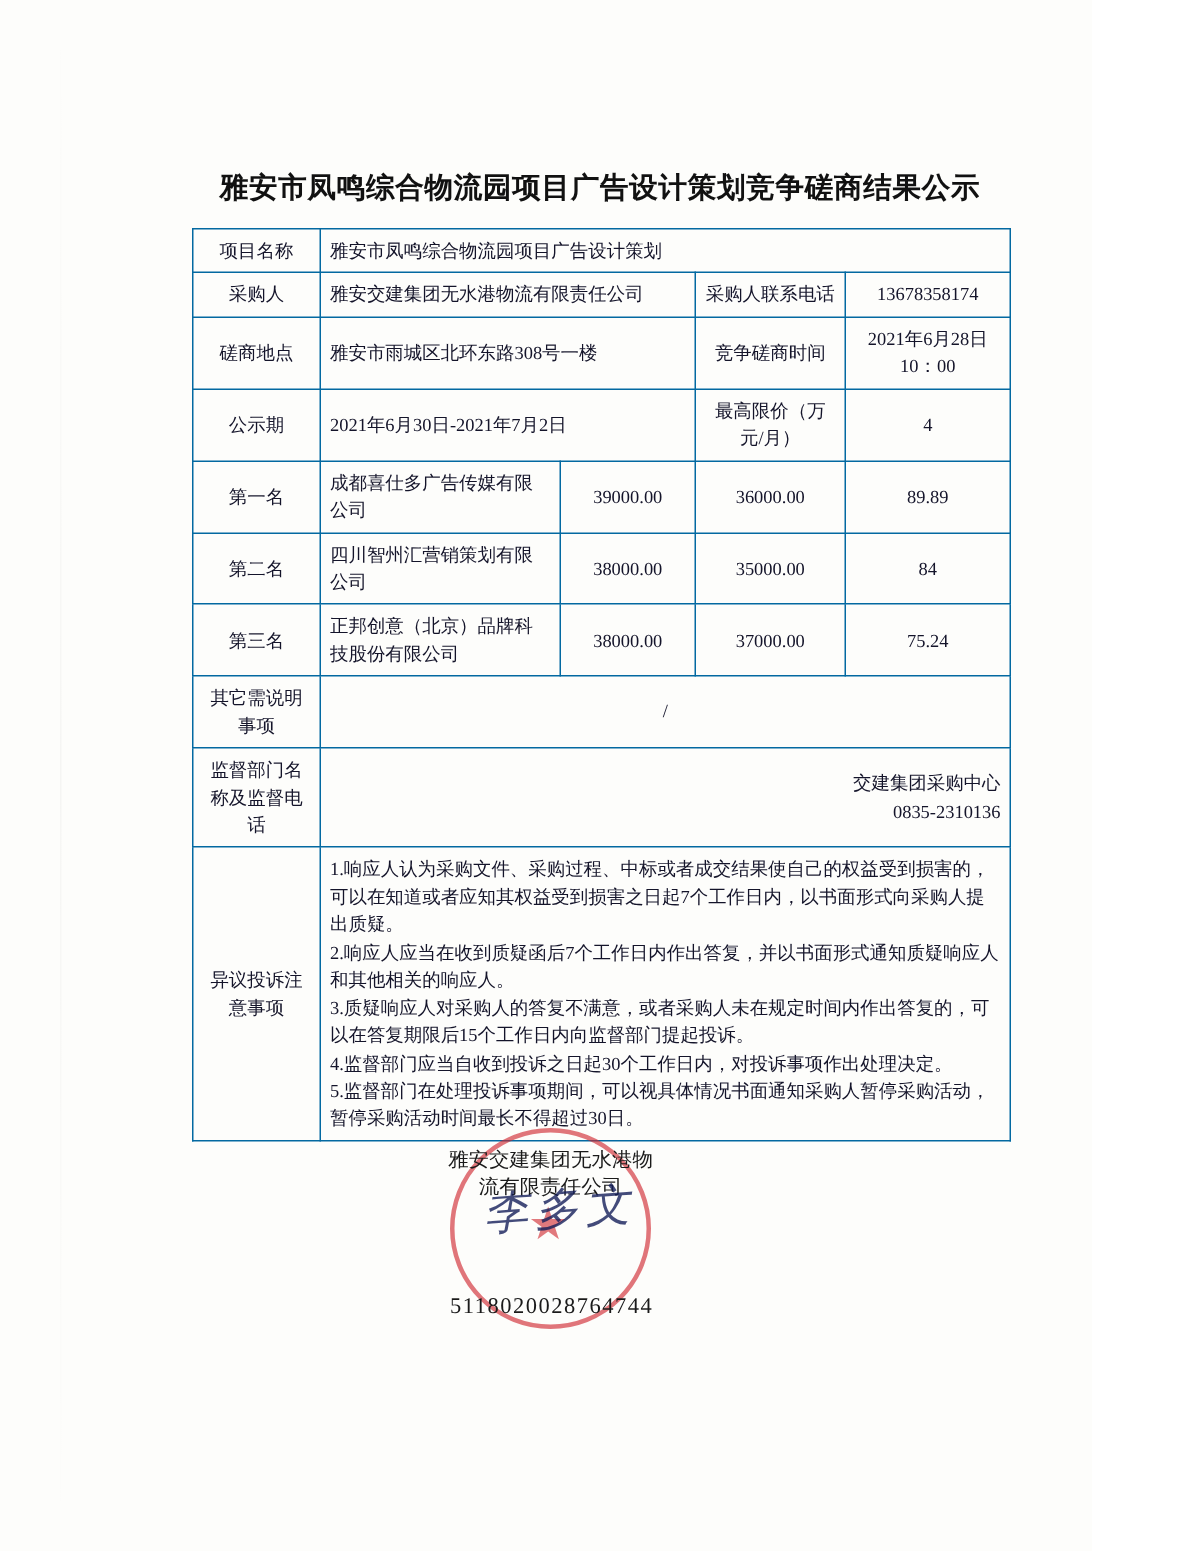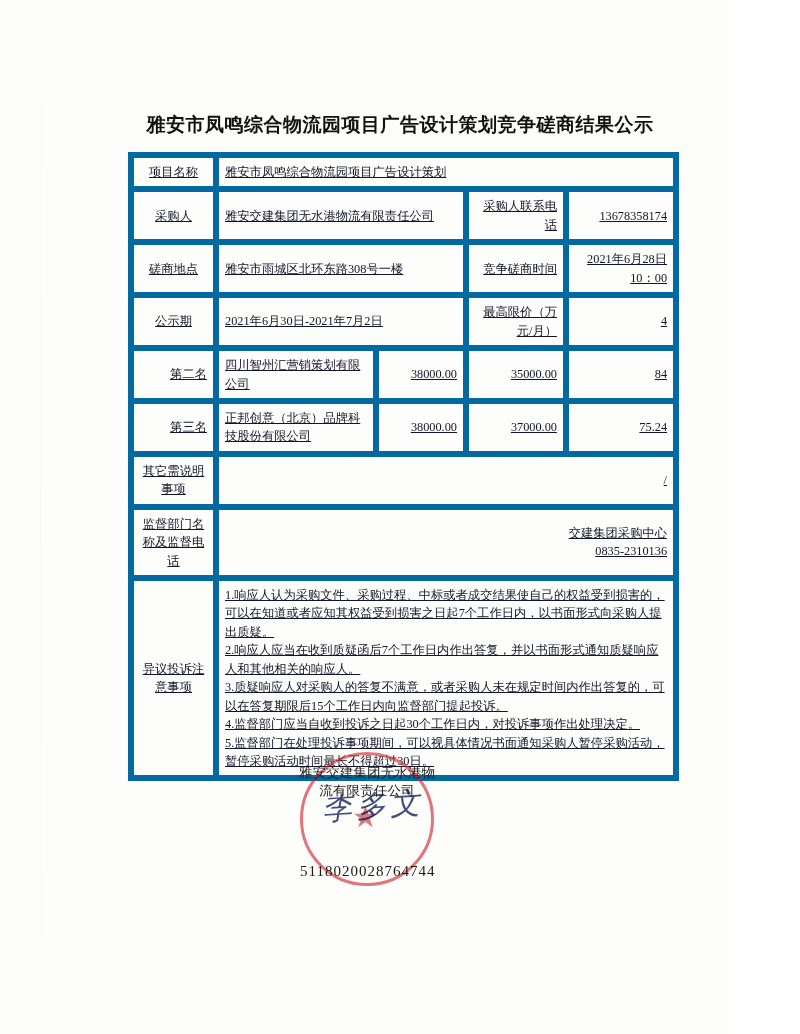--- a/index.html
+++ b/index.html
@@ -38,40 +38,39 @@
     left: 128px;
     top: 152px;
     width: 545px;
   }
   table.main {
     width: 545px;
     border-collapse: collapse;
     table-layout: fixed;
   }
   table.main td {
-    border: 6px solid #0369a1;
+    border: 1px solid #0369a1;
     padding: 5px 6px;
     font-size: 12.3px;
     line-height: 1.5;
     vertical-align: middle;
     color: #14142a;
-    text-decoration: underline;
   }
   .lbl {
     text-align: center;
     white-space: nowrap;
   }
   .lbl-wrap {
     text-align: center;
   }
   .val {
     text-align: left;
   }
   .ctr {
-    text-align: right;
+    text-align: center;
   }
   .cand-name {
     text-align: left;
     line-height: 1.45;
   }
   .notes {
     text-align: left;
     font-size: 12.2px;
     line-height: 1.85;
     padding: 10px 10px 10px 8px;
@@ -191,20 +190,27 @@
           <td class="ctr">竞争磋商时间</td>
           <td class="ctr">2021年6月28日10：00</td>
         </tr>
         <tr>
           <td class="lbl">公示期</td>
           <td class="val" colspan="2">2021年6月30日-2021年7月2日</td>
           <td class="ctr">最高限价（万元/月）</td>
           <td class="ctr">4</td>
         </tr>
         <tr>
+          <td class="ctr">第一名</td>
+          <td class="cand-name">成都喜仕多广告传媒有限公司</td>
+          <td class="ctr">39000.00</td>
+          <td class="ctr">36000.00</td>
+          <td class="ctr">89.89</td>
+        </tr>
+        <tr>
           <td class="ctr">第二名</td>
           <td class="cand-name">四川智州汇营销策划有限公司</td>
           <td class="ctr">38000.00</td>
           <td class="ctr">35000.00</td>
           <td class="ctr">84</td>
         </tr>
         <tr>
           <td class="ctr">第三名</td>
           <td class="cand-name">正邦创意（北京）品牌科技股份有限公司</td>
           <td class="ctr">38000.00</td>

